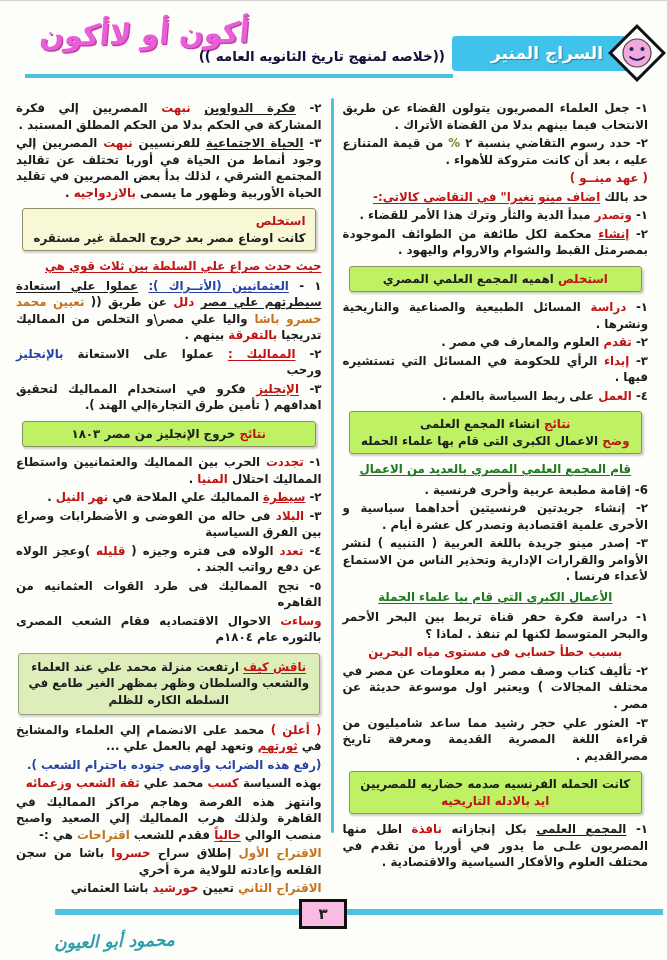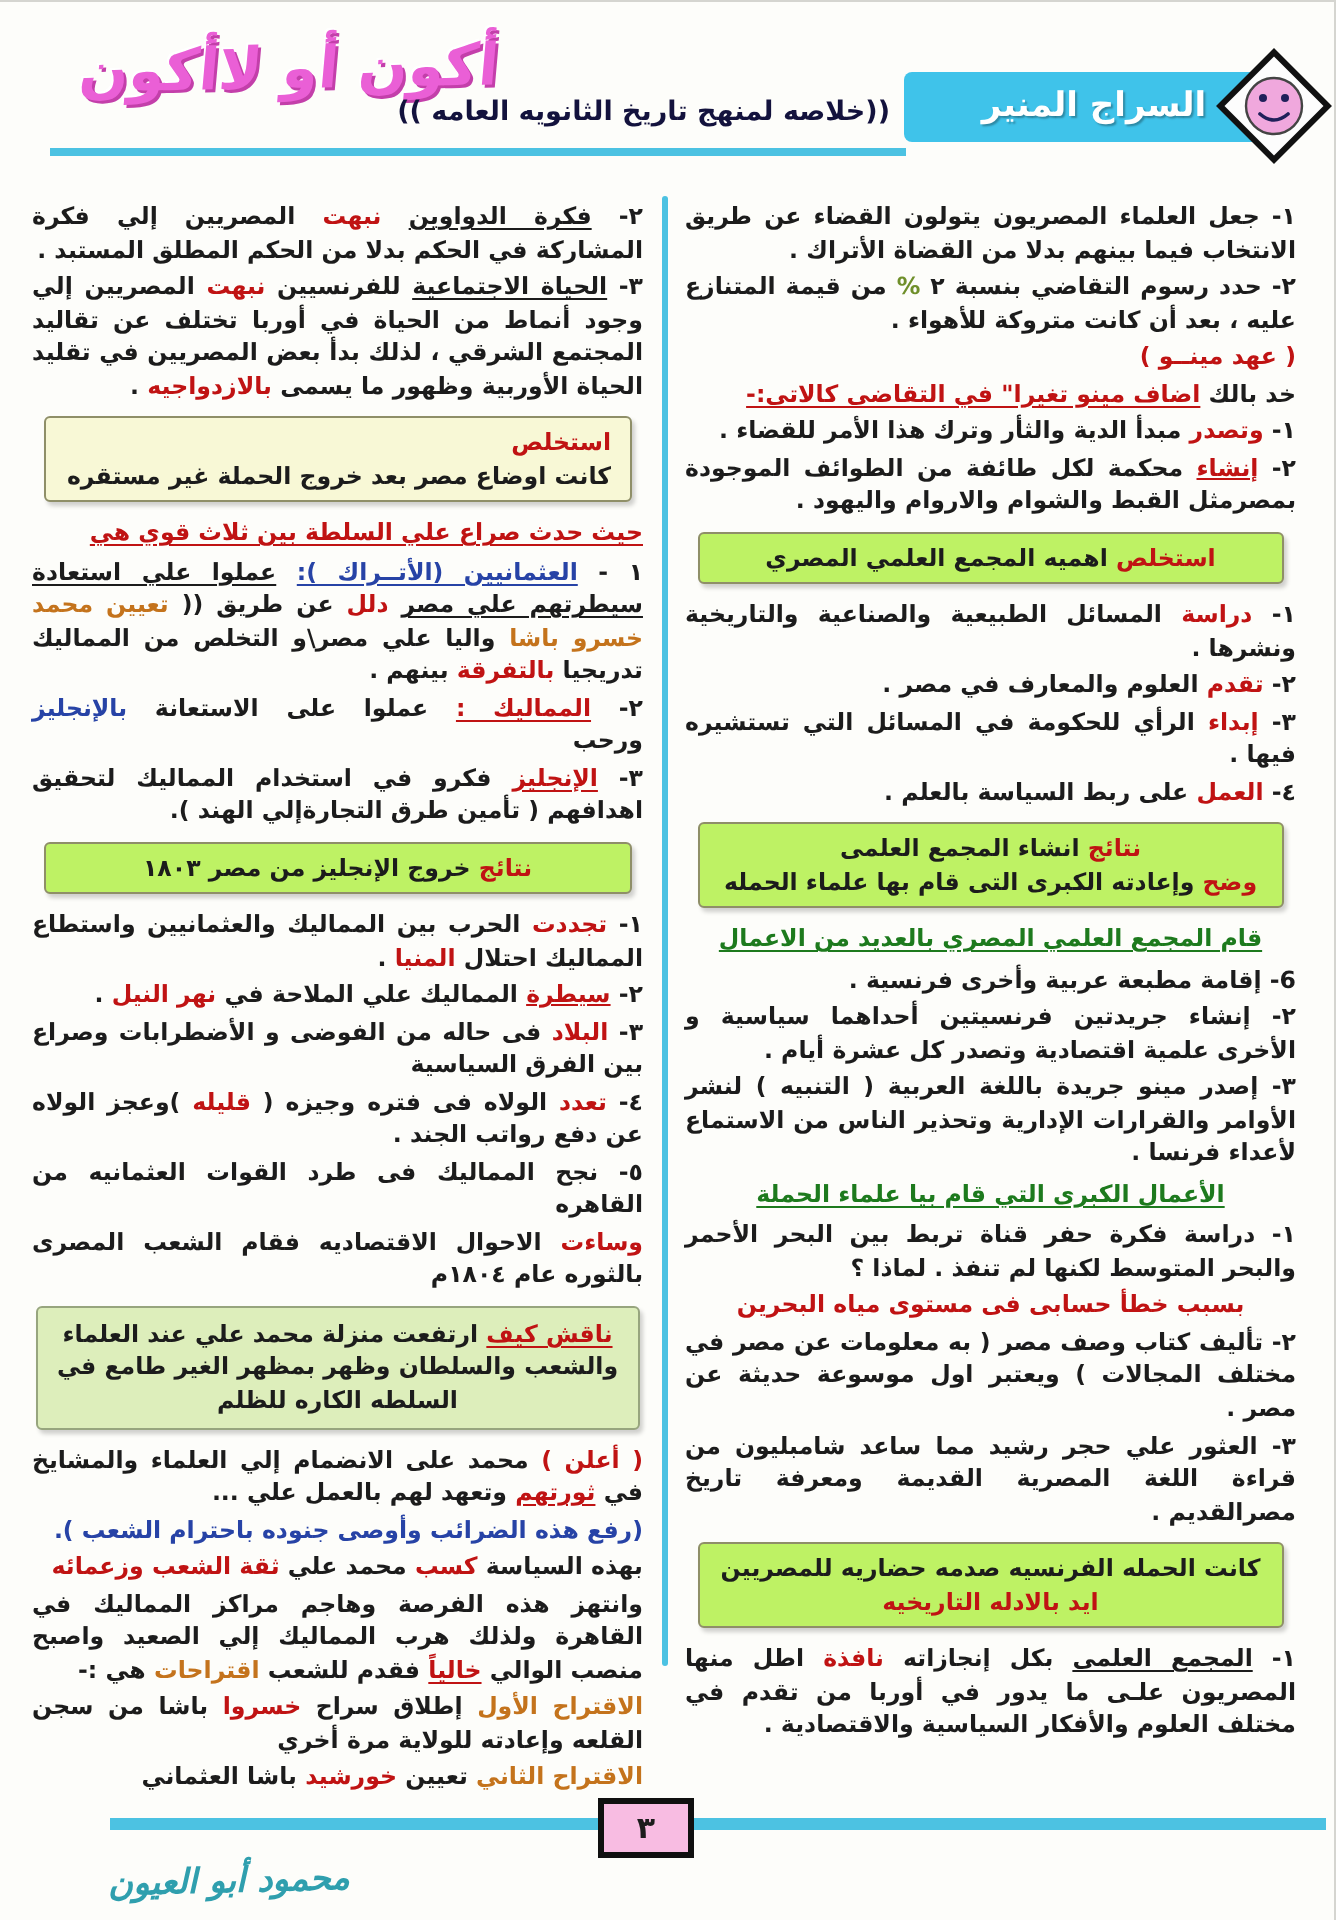--- a/index.html
+++ b/index.html
@@ -73,21 +73,21 @@
         <div class="block p"><span style="color: rgb(192, 19, 19);">( عهد مينــو )</span></div>
         <div class="block p"><span style="color: rgb(28, 28, 28);">خد بالك </span><span class="u" style="color: rgb(192, 19, 19);">اضاف مينو تغيرا" في التقاضى كالاتى:-</span></div>
         <div class="block p"><span style="color: rgb(28, 28, 28);">١- </span><span style="color: rgb(192, 19, 19);">وتصدر</span><span style="color: rgb(28, 28, 28);"> مبدأ الدية والثأر وترك هذا الأمر للقضاء .</span></div>
         <div class="block p"><span style="color: rgb(28, 28, 28);">٢- </span><span style="color: rgb(192, 19, 19); text-decoration: underline;">إنشاء</span><span style="color: rgb(28, 28, 28);"> محكمة لكل طائفة من الطوائف الموجودة بمصرمثل القبط والشوام والاروام واليهود .</span></div>
         <div class="block box-yellow"><span style="color: rgb(192, 19, 19);">استخلص</span><span style="color: rgb(28, 28, 28);"> اهميه المجمع العلمي المصري</span></div>
         <div class="block p"><span style="color: rgb(28, 28, 28);">١- </span><span style="color: rgb(192, 19, 19);">دراسة</span><span style="color: rgb(28, 28, 28);"> المسائل الطبيعية والصناعية والتاريخية ونشرها .</span></div>
         <div class="block p"><span style="color: rgb(28, 28, 28);">٢- </span><span style="color: rgb(192, 19, 19);">تقدم</span><span style="color: rgb(28, 28, 28);"> العلوم والمعارف في مصر .</span></div>
         <div class="block p"><span style="color: rgb(28, 28, 28);">٣- </span><span style="color: rgb(192, 19, 19);">إبداء</span><span style="color: rgb(28, 28, 28);"> الرأي للحكومة في المسائل التي تستشيره فيها .</span></div>
         <div class="block p"><span style="color: rgb(28, 28, 28);">٤- </span><span style="color: rgb(192, 19, 19);">العمل</span><span style="color: rgb(28, 28, 28);"> على ربط السياسة بالعلم .</span></div>
         <div class="block box-yellow"><span style="color: rgb(192, 19, 19);">نتائج</span><span style="color: rgb(28, 28, 28);"> انشاء المجمع العلمى
-</span><span style="color: rgb(192, 19, 19);">وضح</span><span style="color: rgb(28, 28, 28);"> وإعادته الكبرى التى قام بها علماء الحمله</span></div>
+</span><span style="color: rgb(192, 19, 19);">وضح</span><span style="color: rgb(28, 28, 28);"> الاعمال الكبرى التى قام بها علماء الحمله</span></div>
         <div class="block h-green"><span class="u" style="color: rgb(29, 122, 29);">قام المجمع العلمي المصري بالعديد من الاعمال</span></div>
         <div class="block p"><span style="color: rgb(28, 28, 28);">6- إقامة مطبعة عربية وأخرى فرنسية .</span></div>
         <div class="block p"><span style="color: rgb(28, 28, 28);">٢- إنشاء جريدتين فرنسيتين أحداهما سياسية و الأخرى علمية اقتصادية وتصدر كل عشرة أيام .</span></div>
         <div class="block p"><span style="color: rgb(28, 28, 28);">٣- إصدر مينو جريدة باللغة العربية ( التنبيه ) لنشر الأوامر والقرارات الإدارية وتحذير الناس من الاستماع لأعداء فرنسا .</span></div>
         <div class="block h-green"><span class="u" style="color: rgb(29, 122, 29);">الأعمال الكبرى التي قام بيا علماء الحملة</span></div>
         <div class="block p"><span style="color: rgb(28, 28, 28);">١- دراسة فكرة حفر قناة تربط بين البحر الأحمر والبحر المتوسط لكنها لم تنفذ . لماذا ؟</span></div>
         <div class="block p-center"><span style="color: rgb(192, 19, 19);">بسبب خطأ حسابى فى مستوى مياه البحرين</span></div>
         <div class="block p"><span style="color: rgb(28, 28, 28);">٢- تأليف كتاب وصف مصر ( به معلومات عن مصر في مختلف المجالات ) ويعتبر اول موسوعة حديثة عن مصر .</span></div>
         <div class="block p"><span style="color: rgb(28, 28, 28);">٣- العثور علي حجر رشيد مما ساعد شامبليون من قراءة اللغة المصرية القديمة ومعرفة تاريخ مصرالقديم .</span></div>
         <div class="block box-yellow"><span style="color: rgb(28, 28, 28);">كانت الحمله الفرنسيه صدمه حضاريه  للمصريين

